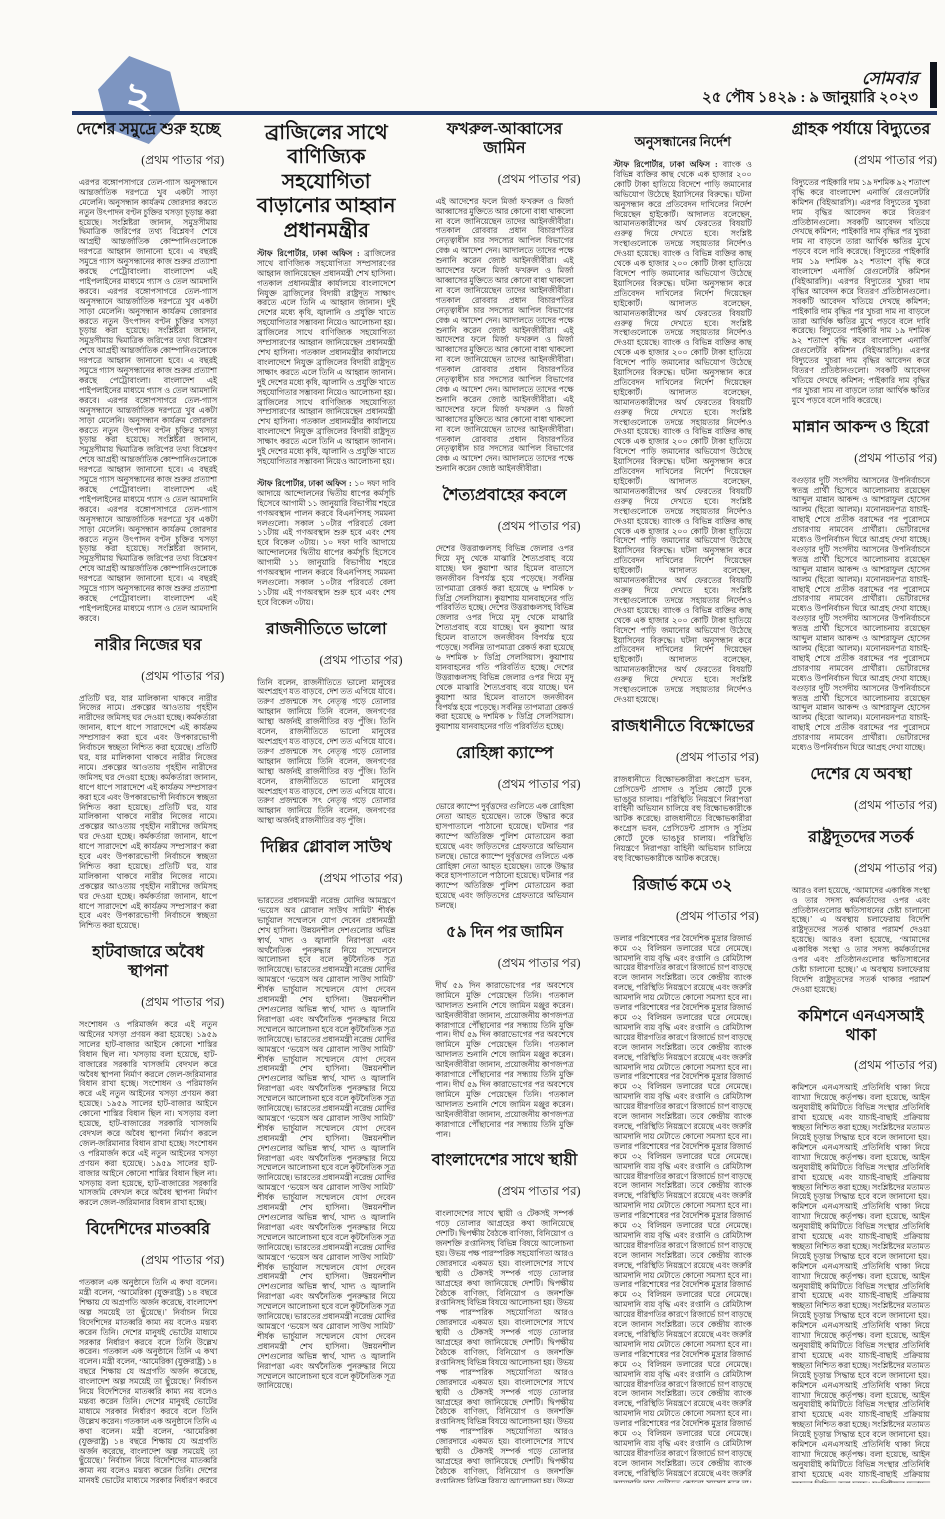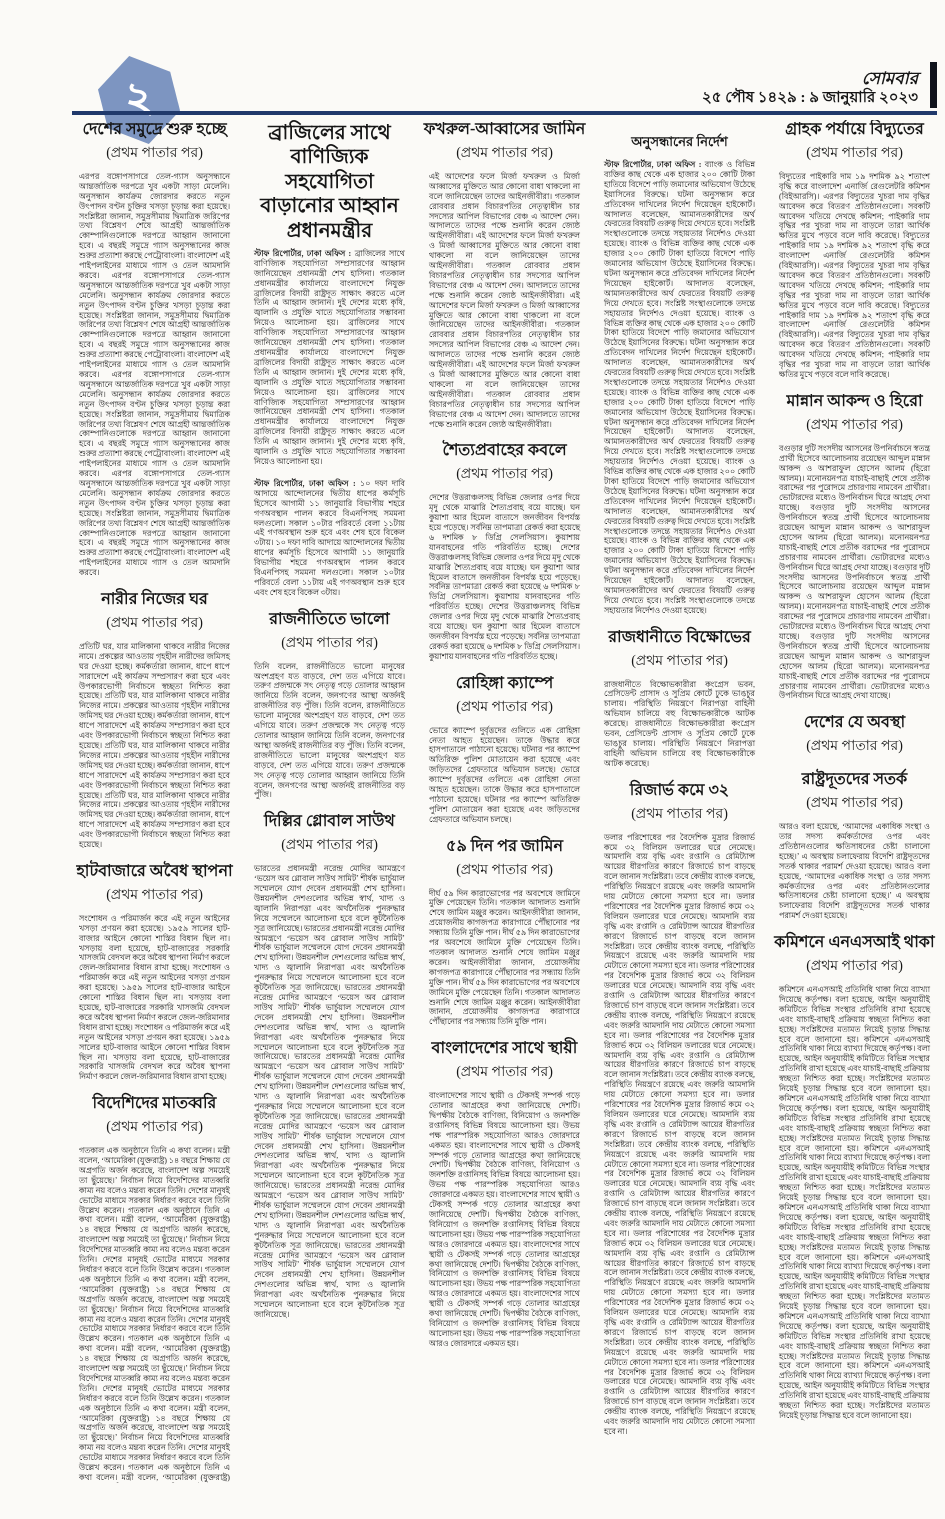--- a/index.html
+++ b/index.html
@@ -22,28 +22,28 @@
   .toprule{position:absolute;top:111px;left:72px;right:8px;height:4px;background:#20396b;}
   .pagenum{
     position:absolute;left:98px;top:56px;width:82px;height:88px;
     background:#7d95c1;
     clip-path:polygon(38% 0%,88% 18%,100% 62%,62% 100%,12% 82%,0% 38%);
     display:flex;align-items:center;justify-content:center;
   }
   .pagenum span{color:#fff;font-size:44px;font-weight:bold;transform:rotate(-8deg);}
   
   main{position:absolute;top:120px;left:72px;right:8px;bottom:36px;
-       display:flex;gap:10px;}
+       display:flex;gap:26px;}
   .col{flex:1 1 0;overflow:hidden;min-width:0;}
   .article{margin-bottom:12px;}
   .kicker{font-size:13px;font-weight:bold;text-align:center;margin:12px 0 2px;}
   .headline{margin:0;text-align:center;font-weight:bold;line-height:1.18;}
   .headline.md{font-size:16px;}
   .headline.lg{font-size:20px;line-height:1.22;}
-  .contnote{font-size:14px;text-align:center;margin:2px 0 3px;}
+  .contnote{font-size:12px;text-align:right;margin:12px 0 3px;}
   .body{margin:7px;font-size:8px;line-height:1.24;text-align:justify;
         word-spacing:-0.3px;color:#1c1c1c;}
   .body strong{font-size:8px;}
 </style>
 </head>
 <body>
 
 <div class="pagenum">
   <span>২</span>
 </div>

